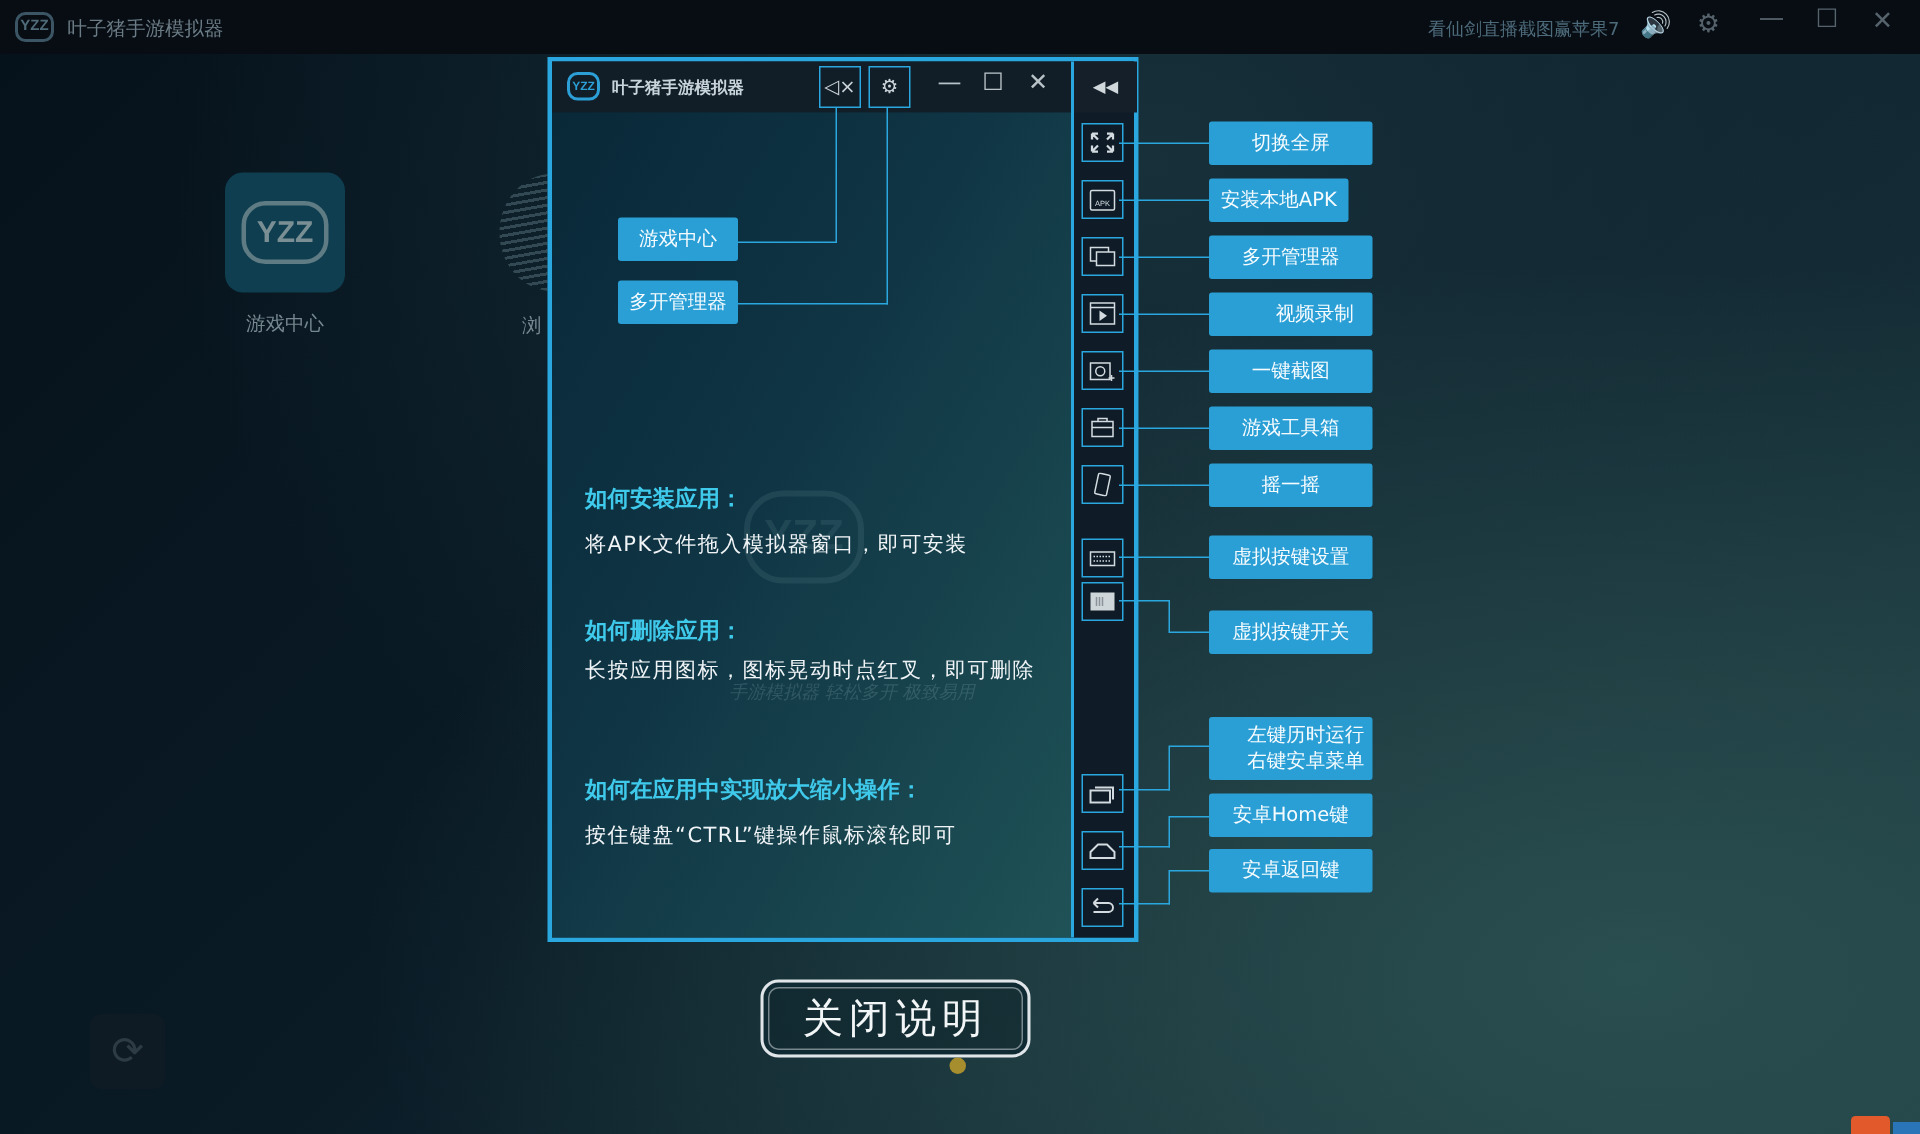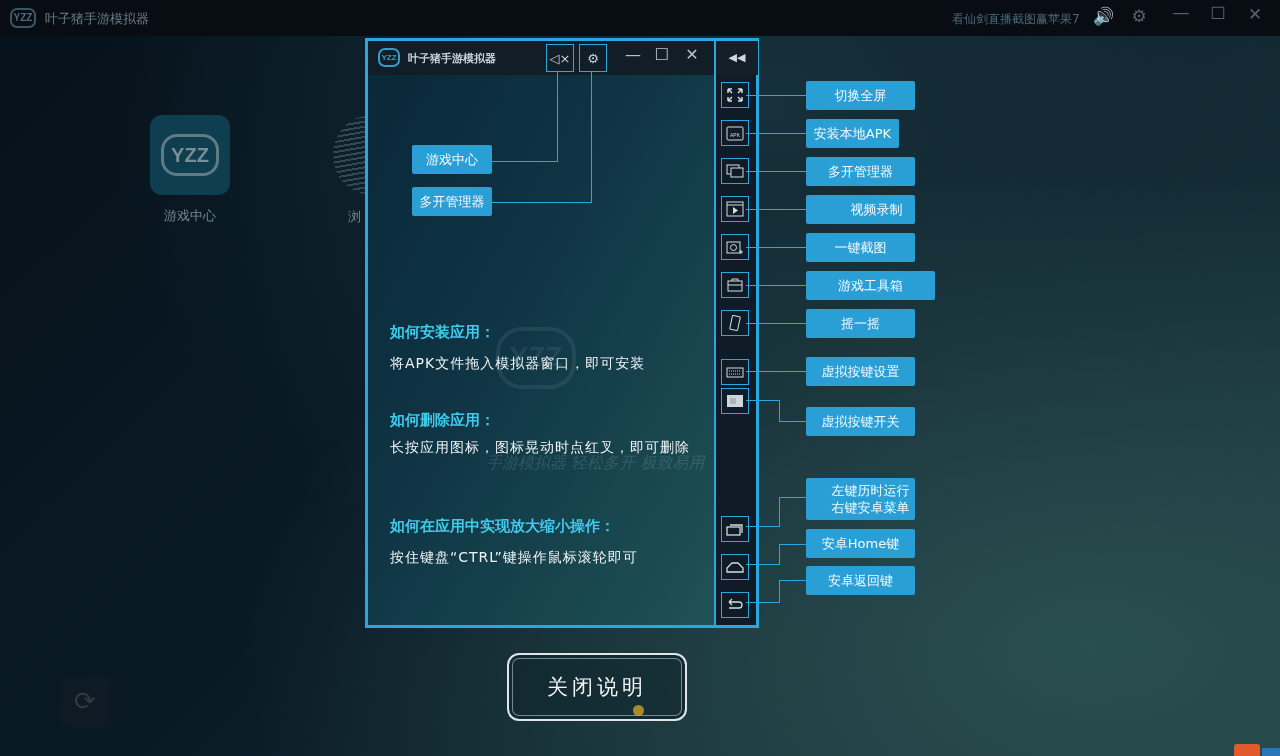--- a/index.html
+++ b/index.html
@@ -90,35 +90,35 @@
     position: absolute; left: 5px; width: 28px; height: 26px; border: 1px solid #2aa7df;
     display: flex; align-items: center; justify-content: center; color: #d3dbe0; font-size: 12px;
   }
   .side-btn svg { width: 18px; height: 16px; }
 
   .watermark-logo {
     position: absolute; left: 128px; top: 252px; width: 80px; height: 62px; border: 4px solid rgba(150,180,190,0.12);
     border-radius: 26px; color: rgba(150,180,190,0.12); font-size: 28px; font-weight: bold; text-align: center; line-height: 52px;
     font-family: "Liberation Sans", sans-serif;
   }
-  .watermark-text { position: absolute; left: 118px; top: 378px; font-size: 16px; color: rgba(150,180,190,0.22); font-style: italic; }
+  .watermark-text { position: absolute; left: 118px; top: 378px; font-size: 12px; color: rgba(150,180,190,0.22); font-style: italic; }
 
   .help { position: absolute; left: 22px; }
   .help-q { font-size: 15px; font-weight: bold; color: #3fc9ea; }
   .help-a { font-size: 14px; color: #f0f4f6; margin-top: 10px; line-height: 22px; font-family: "DejaVu Sans", sans-serif; letter-spacing: 1px; }
 
   .label-tag {
     position: absolute; background: #2a9fd6; color: #f6fbfe; font-size: 13px;
     display: flex; align-items: center; justify-content: center; text-align: left; line-height: 17px;
     border-radius: 2px;
   }
   .conn { position: absolute; border-color: #2aa7df; border-style: solid; border-width: 0; }
   .close-guide {
-    position: absolute; left: 507px; top: 653px; width: 180px; height: 68px;
-    border: 2px solid #dfe5e8; border-radius: 12px; color: #f3f6f7; font-size: 21px;
+    position: absolute; left: 507px; top: 653px; width: 180px; height: 52px;
+    border: 2px solid #dfe5e8; border-radius: 12px; color: #f3f6f7; font-size: 27px;
     display: flex; align-items: center; justify-content: center; letter-spacing: 4px;
     box-shadow: inset 0 0 0 3px #0f2a33, inset 0 0 0 4px rgba(220,228,232,0.5);
     background: rgba(10,30,38,0.4);
   }
   .cursor-dot { position: absolute; left: 633px; top: 705px; width: 11px; height: 11px; border-radius: 50%; background: #c9a22a; opacity: 0.8; }
 </style>
 </head>
 <body>
 
 <div class="app-titlebar">
@@ -277,21 +277,21 @@
 <div class="conn" style="left:746px;top:544px;width:34px;height:21px;border-bottom-width:1px;border-right-width:1px;"></div>
 <div class="conn" style="left:780px;top:544px;width:27px;border-top-width:1px;"></div>
 <div class="conn" style="left:746px;top:580px;width:34px;height:23px;border-bottom-width:1px;border-right-width:1px;"></div>
 <div class="conn" style="left:780px;top:580px;width:27px;border-top-width:1px;"></div>
 
 <div class="label-tag" style="left:806px;top:81px;width:109px;height:29px;">切换全屏</div>
 <div class="label-tag" style="left:806px;top:119px;width:93px;height:29px;">安装本地APK</div>
 <div class="label-tag" style="left:806px;top:157px;width:109px;height:29px;">多开管理器</div>
 <div class="label-tag" style="left:806px;top:195px;width:109px;height:29px;padding-left:32px;">视频录制</div>
 <div class="label-tag" style="left:806px;top:233px;width:109px;height:29px;">一键截图</div>
-<div class="label-tag" style="left:806px;top:271px;width:129px;height:29px;">游戏工具箱</div>
+<div class="label-tag" style="left:806px;top:271px;width:109px;height:29px;">游戏工具箱</div>
 <div class="label-tag" style="left:806px;top:309px;width:109px;height:29px;">摇一摇</div>
 <div class="label-tag" style="left:806px;top:357px;width:109px;height:29px;">虚拟按键设置</div>
 <div class="label-tag" style="left:806px;top:407px;width:109px;height:29px;">虚拟按键开关</div>
 <div class="label-tag" style="left:806px;top:478px;width:109px;height:42px;flex-direction:column;padding-left:20px;">
   <span>左键历时运行</span>
   <span>右键安卓菜单</span>
 </div>
 <div class="label-tag" style="left:806px;top:529px;width:109px;height:29px;">安卓Home键</div>
 <div class="label-tag" style="left:806px;top:566px;width:109px;height:29px;">安卓返回键</div>
 

